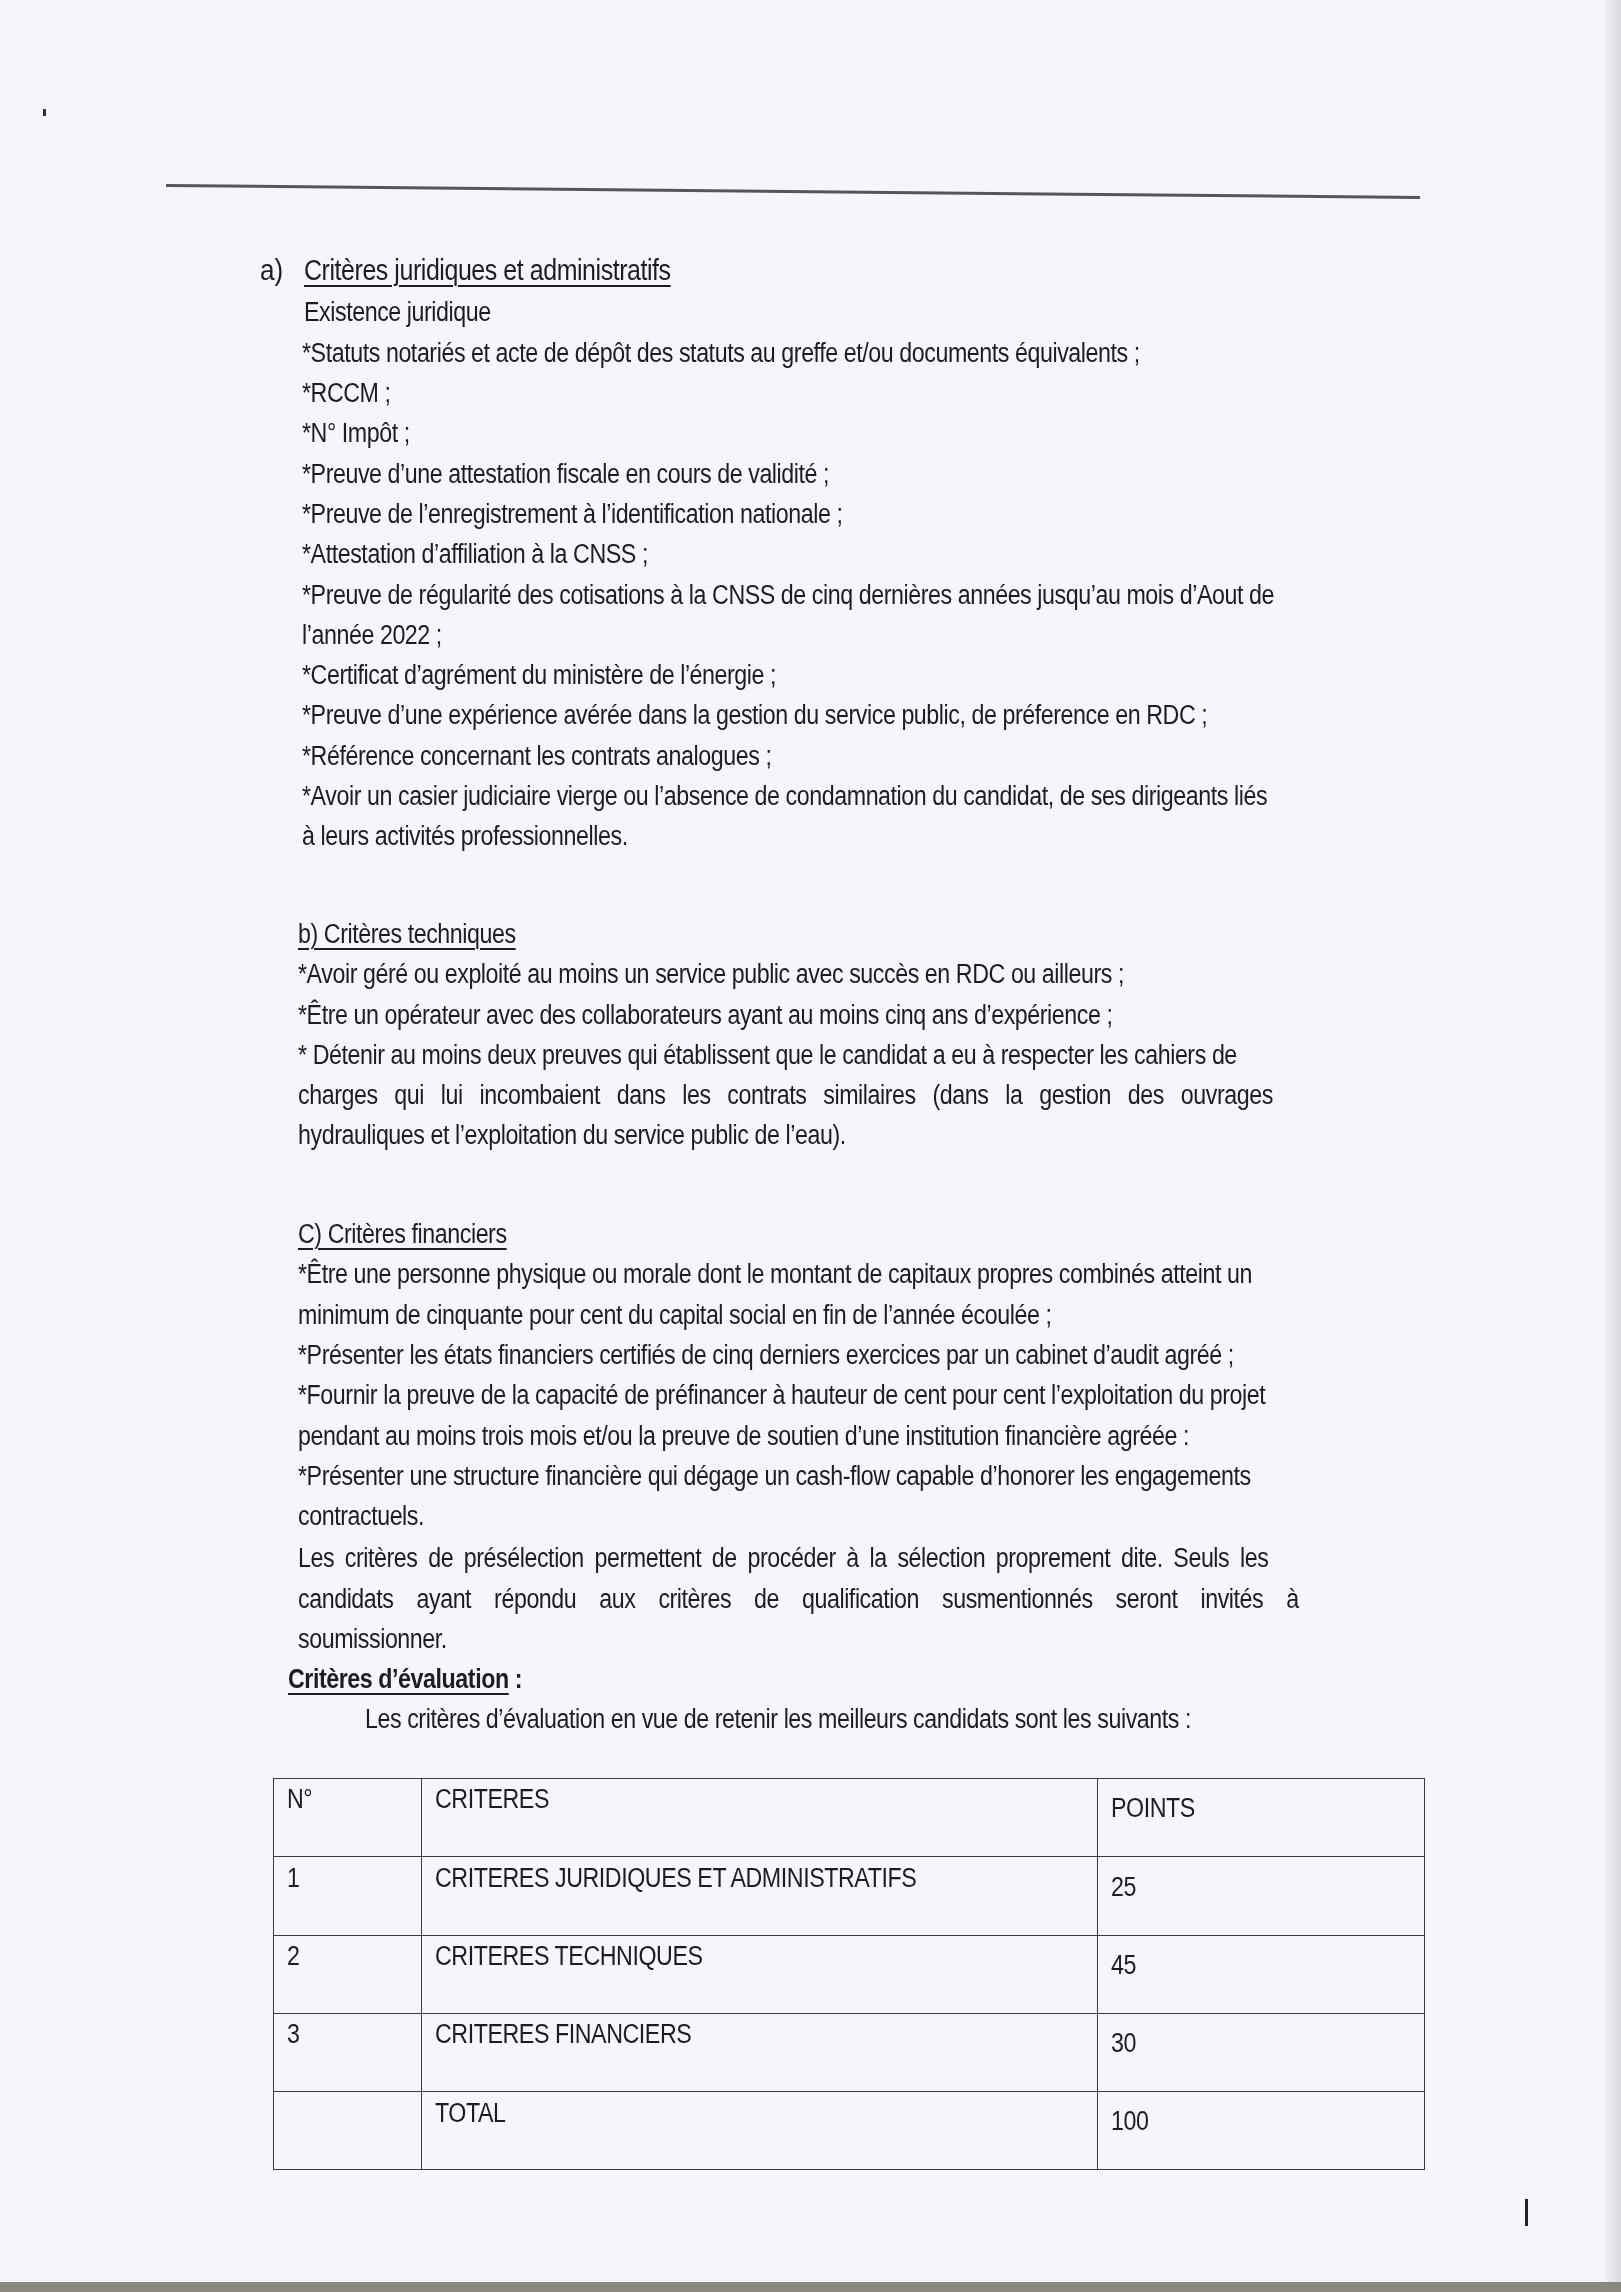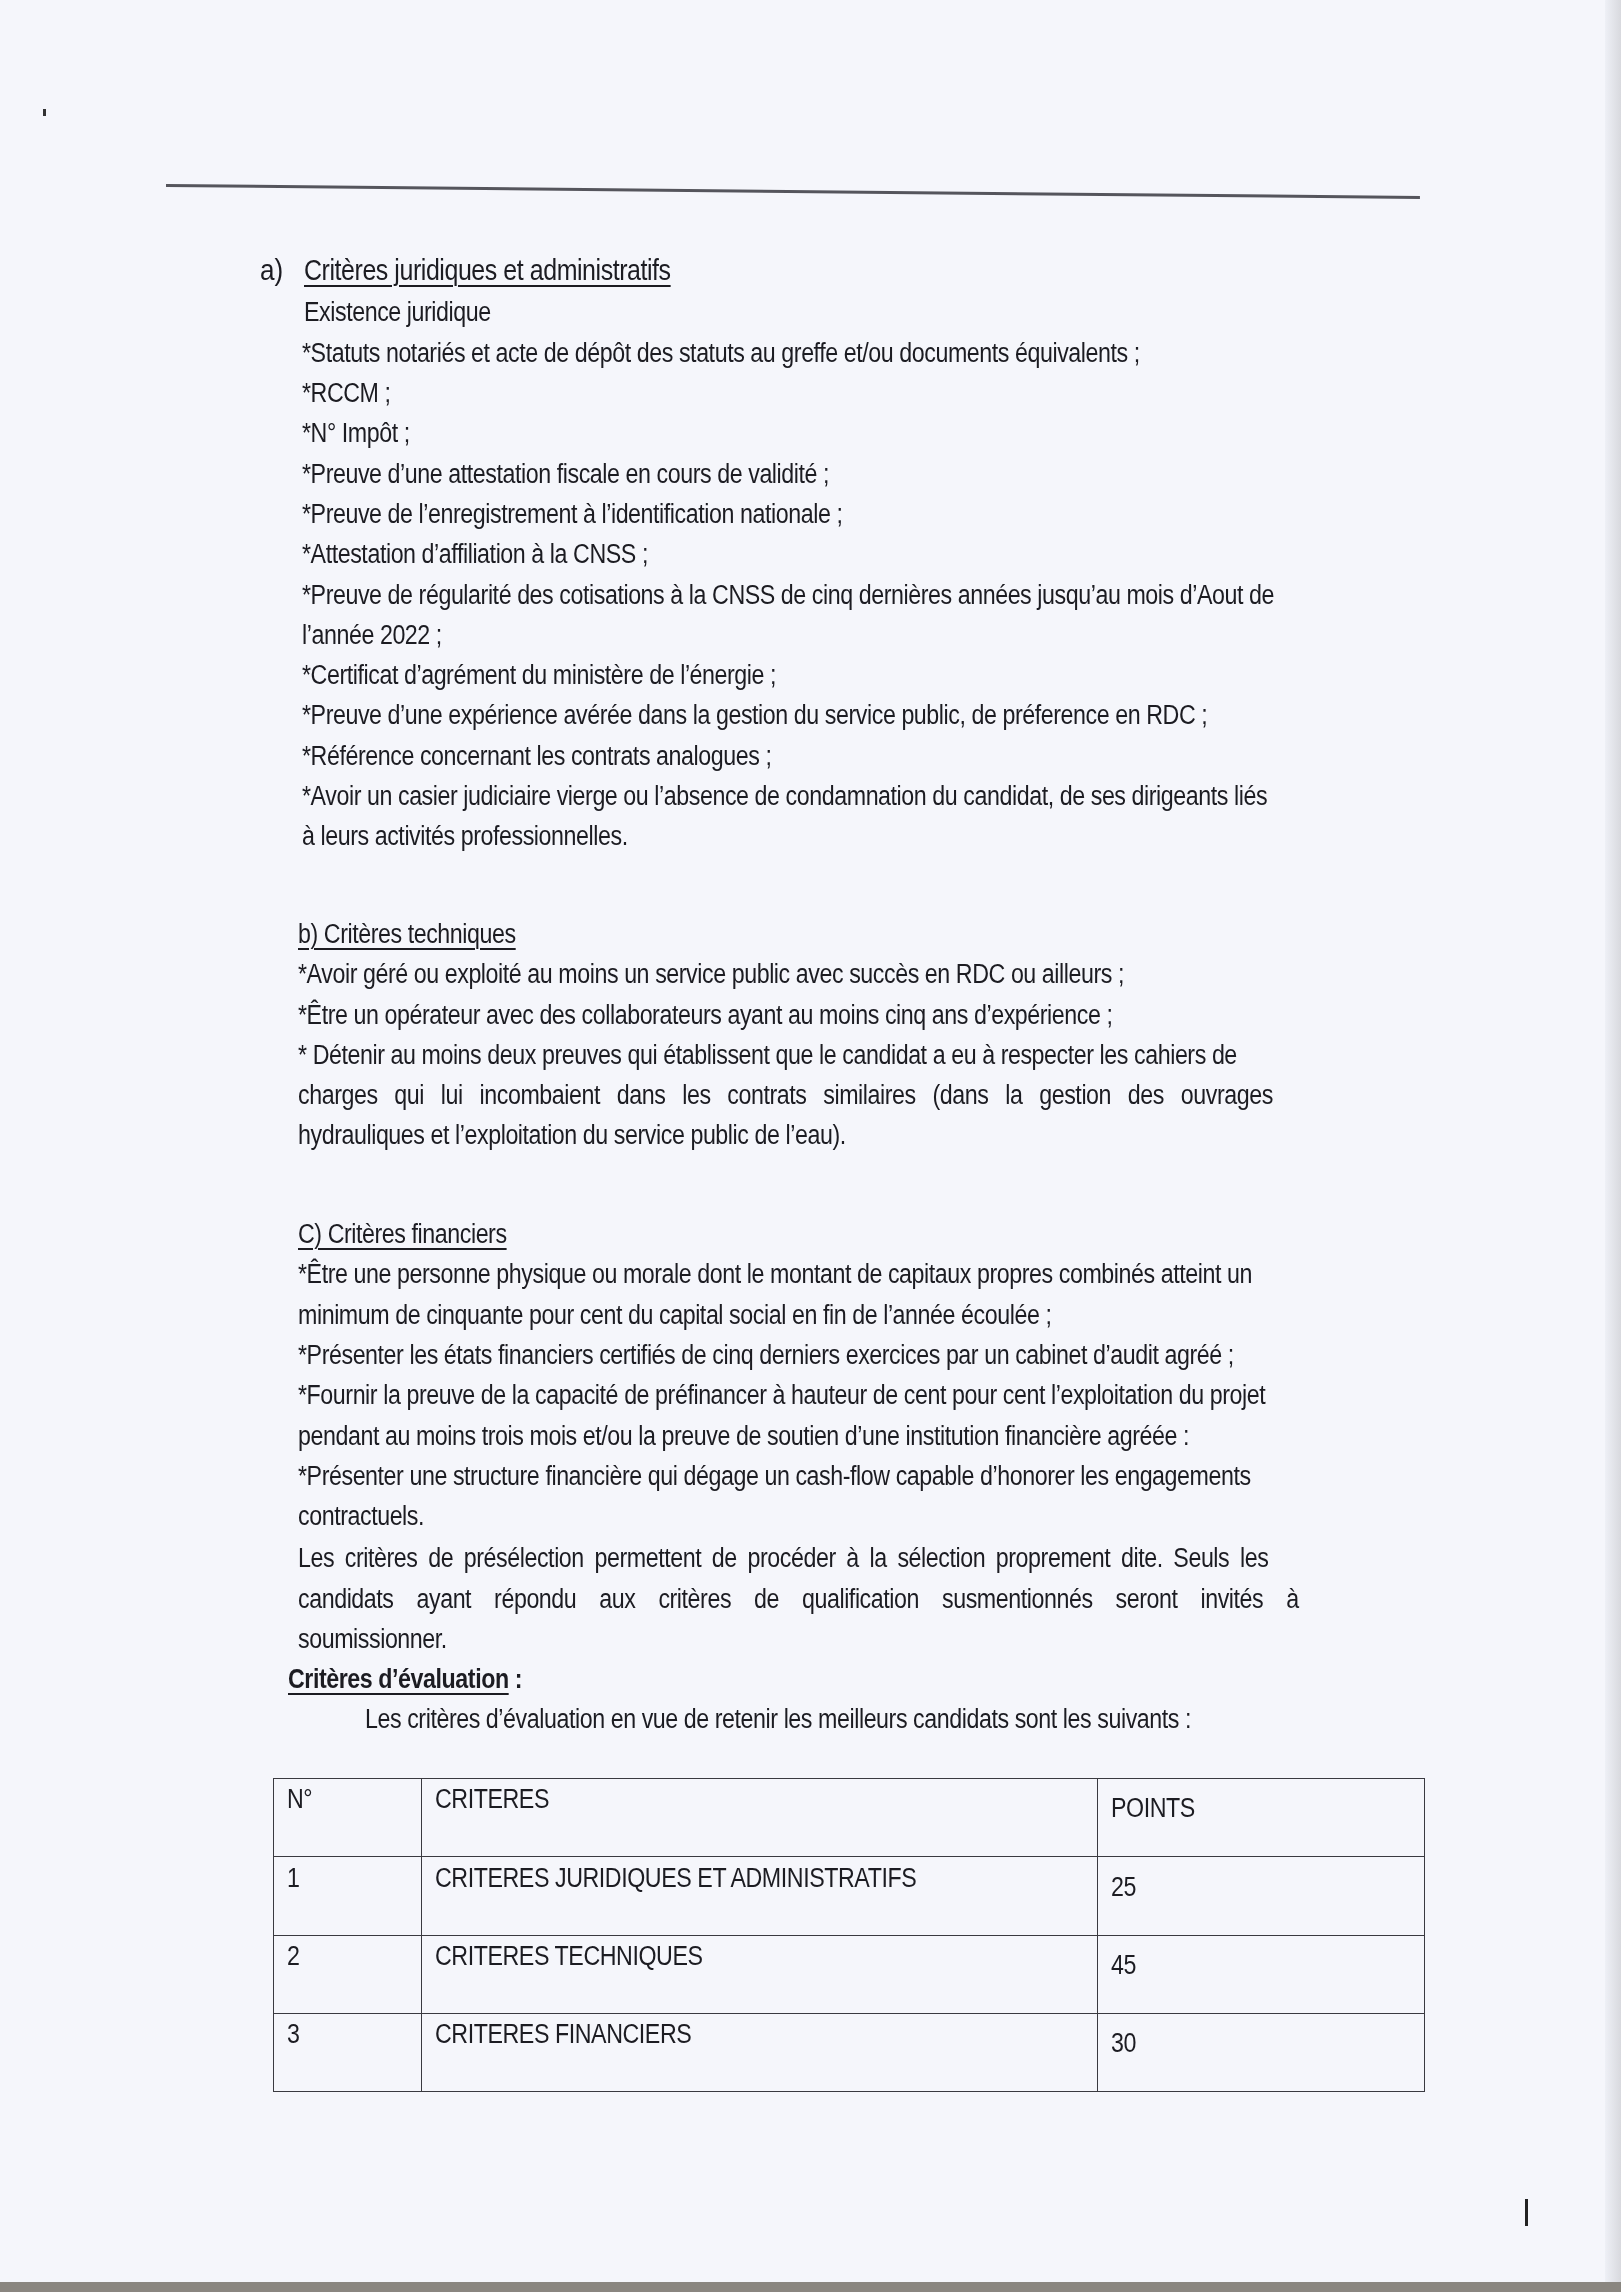--- a/index.html
+++ b/index.html
@@ -97,17 +97,22 @@
   <tr>
     <td><span>2</span></td>
     <td><span>CRITERES TECHNIQUES</span></td>
     <td class="cell-pts"><span>45</span></td>
   </tr>
   <tr>
     <td><span>3</span></td>
     <td><span>CRITERES FINANCIERS</span></td>
     <td class="cell-pts"><span>30</span></td>
   </tr>
+  <tr>
+    <td><span></span></td>
+    <td><span>TOTAL</span></td>
+    <td class="cell-pts"><span>100</span></td>
+  </tr>
 </tbody>
   </table>
 
 <div class="speck" style="left:1525px;top:2199px;width:2.7px;height:27px;background:#222;"></div>
 
 
 </body></html>

